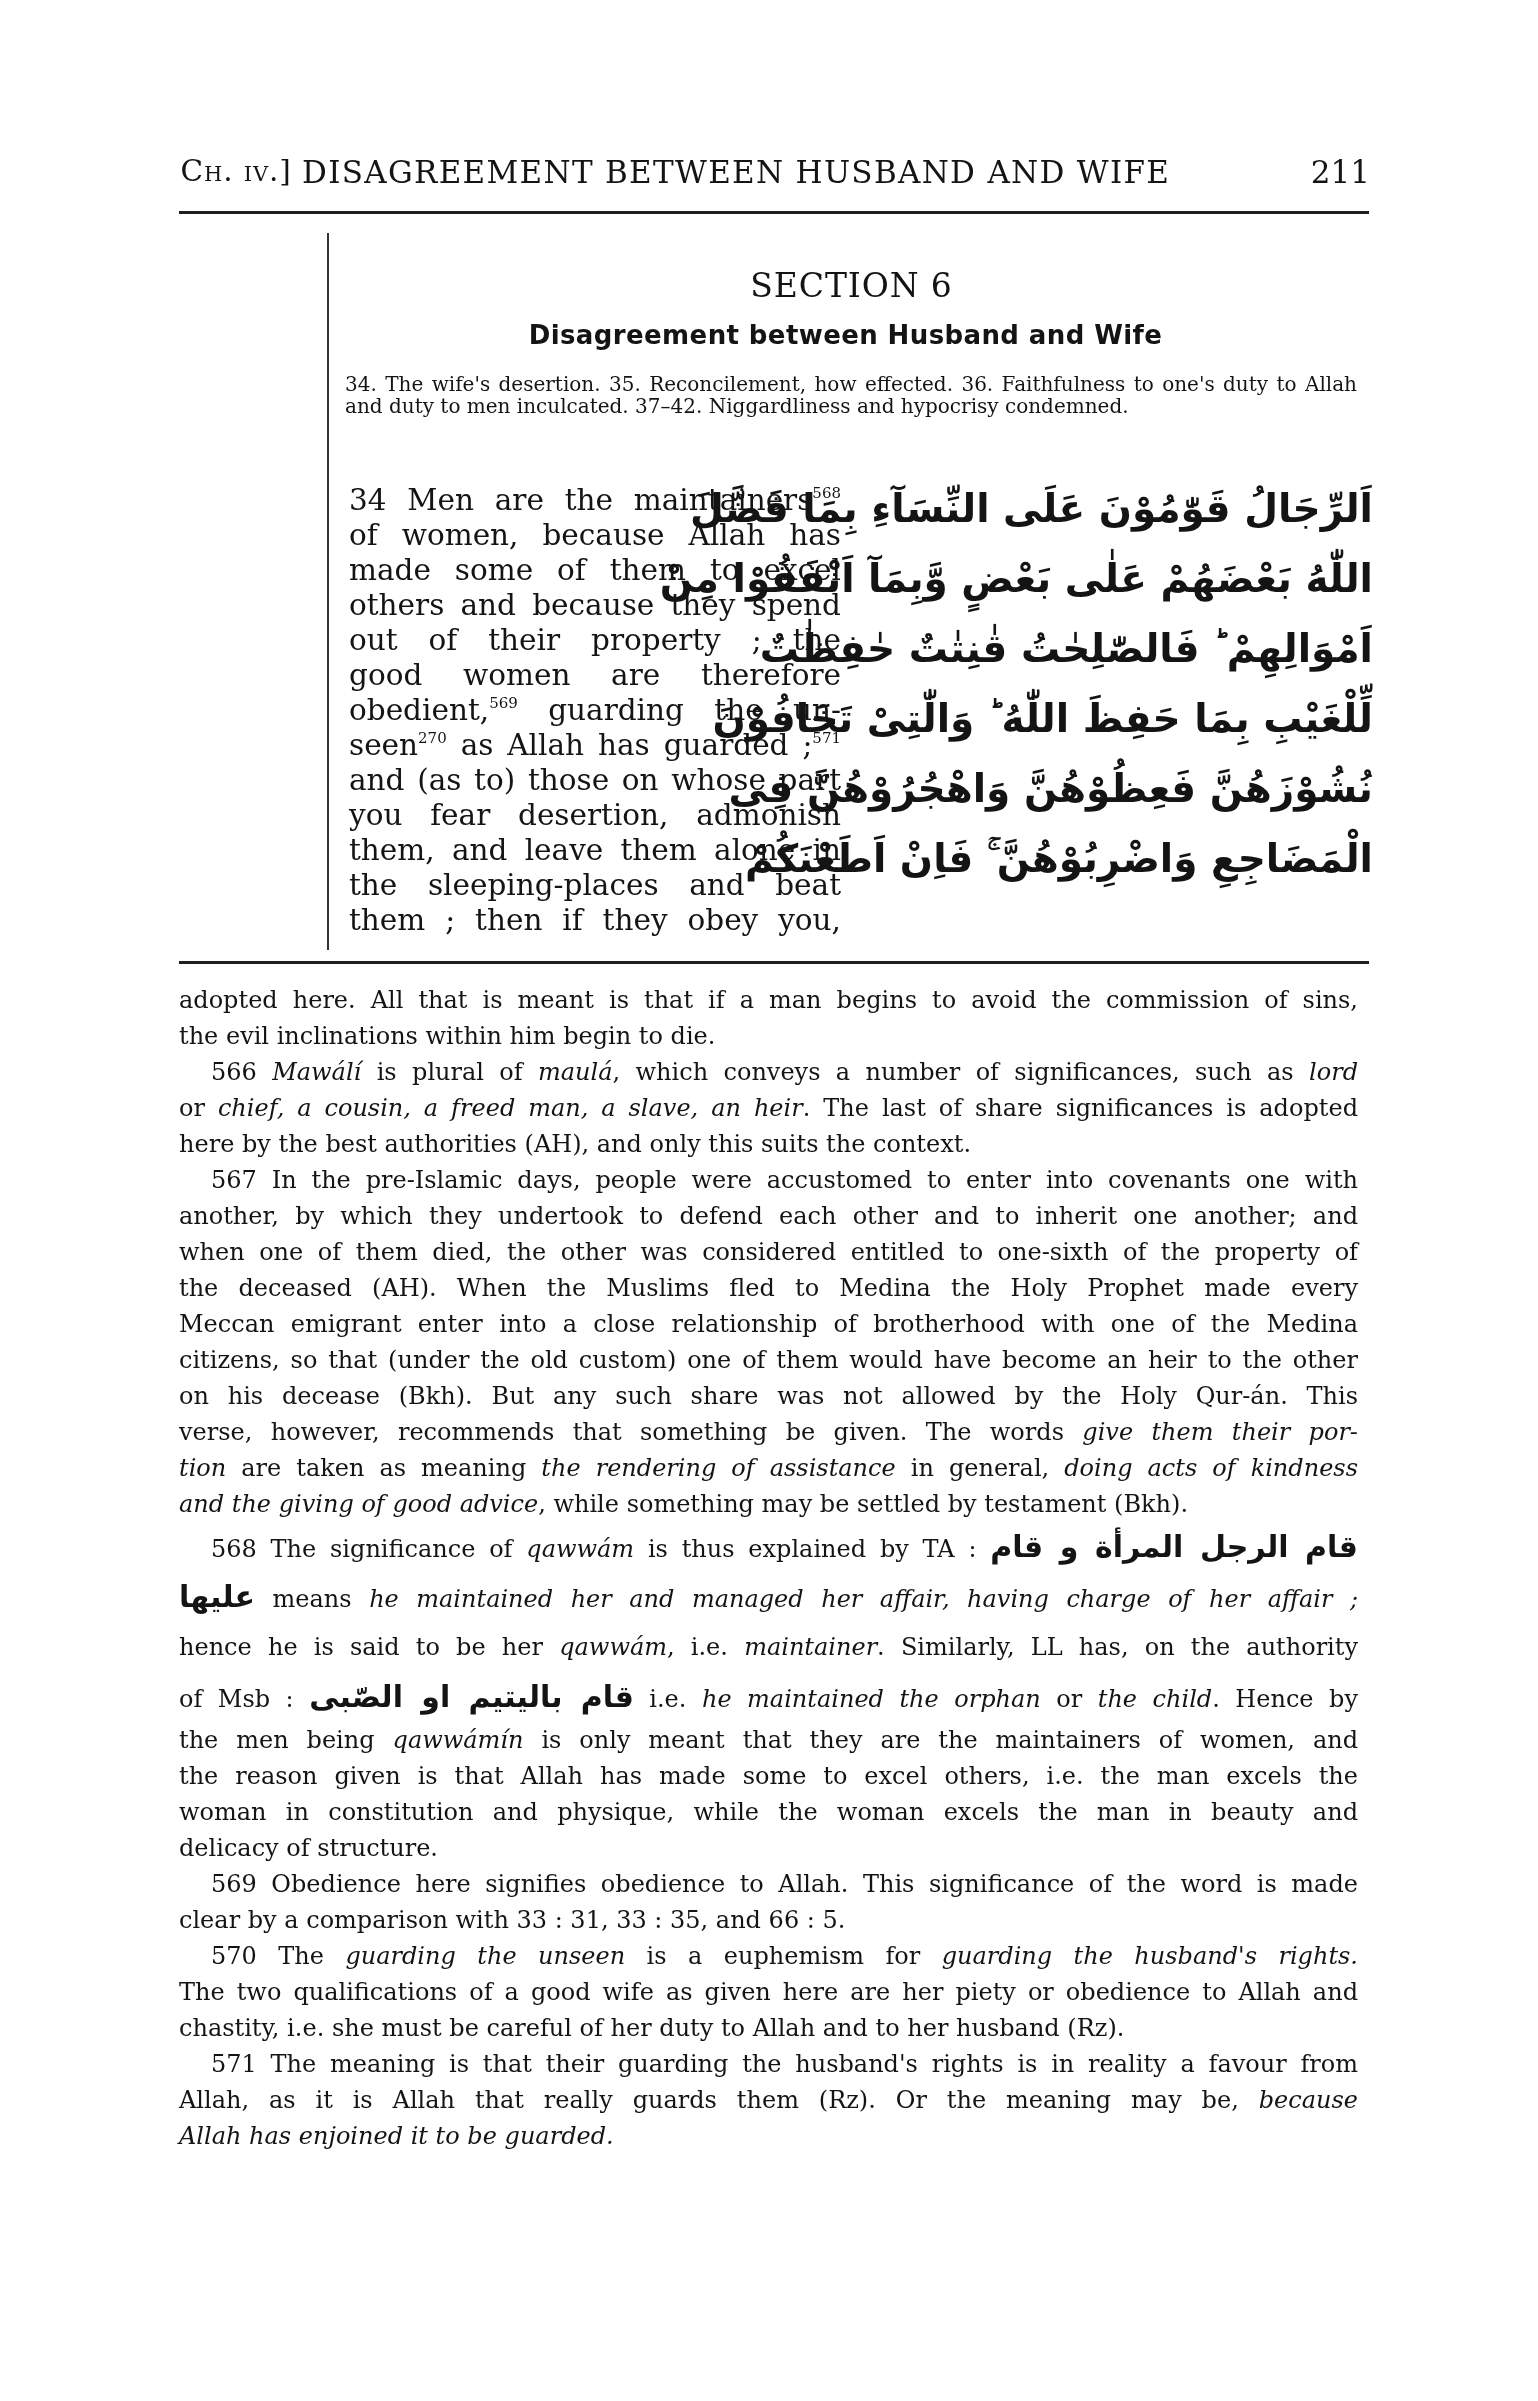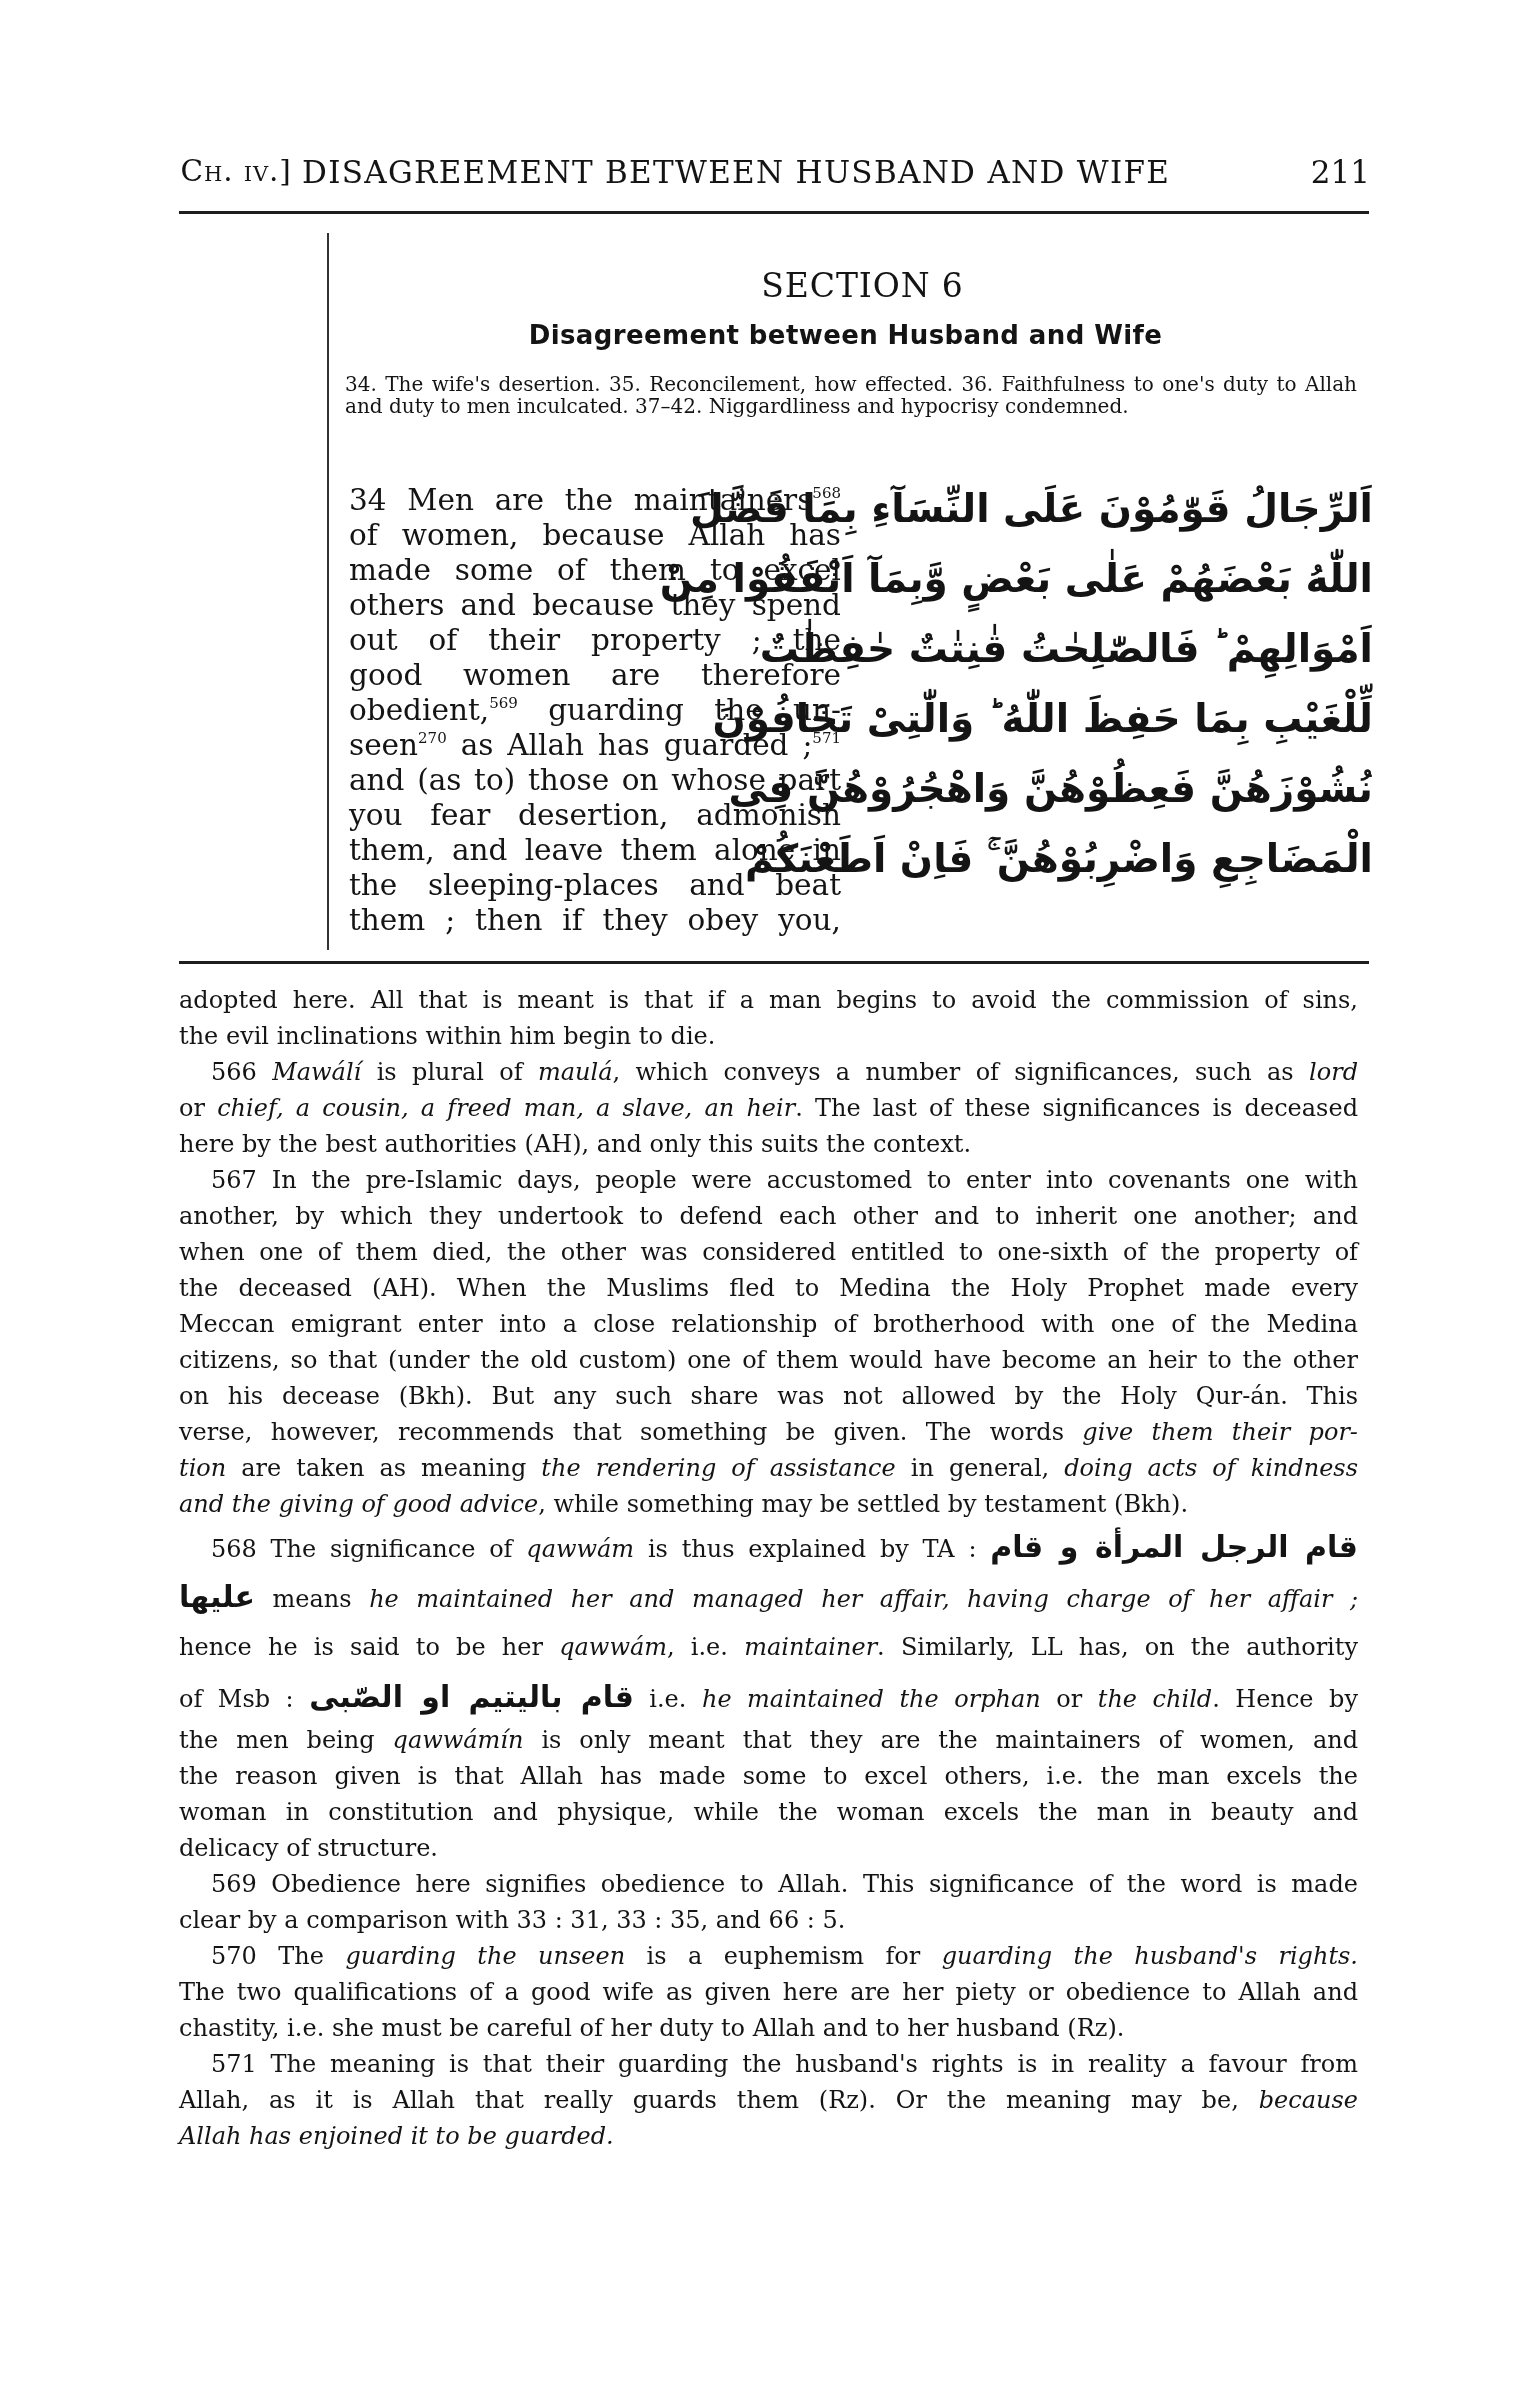--- a/index.html
+++ b/index.html
@@ -12,21 +12,21 @@
 
   
   #running-header { left: 168px; top: 143px; width: 1202px; height: 54px; }
   #running-header .chapter { position: absolute; left: 12.5px; top: 10.7px; font-size: 29.5px; letter-spacing: 0.9px; font-variant: small-caps; }
   #running-header .title { position: absolute; left: 134px; top: 10.7px; font-size: 31px; letter-spacing: 1.3px; white-space: nowrap; }
   #running-header .page-num { position: absolute; right: 0; top: 10.7px; font-size: 31px; }
   #header-rule { left: 179px; top: 211px; width: 1190px; height: 2.7px; background: #1e1e1e; }
 
   
   #left-rule { left: 327px; top: 233px; width: 1.8px; height: 717px; background: #333; }
-  #section-title { left: 344px; top: 266px; width: 1037px; text-align: center; font-size: 33px; letter-spacing: 0.9px; }
+  #section-title { left: 333px; top: 266px; width: 1037px; text-align: center; font-size: 33px; letter-spacing: 0.9px; }
   #section-subtitle { left: 327px; top: 320px; width: 1037px; text-align: center; font-size: 26px; font-weight: bold; font-family: "DejaVu Sans", "Liberation Sans", sans-serif; letter-spacing: 0.4px; }
   #summary { left: 345px; top: 374px; width: 1012px; font-size: 20px; line-height: 21.5px; text-align: justify; }
 
   
   #verse-en { left: 349px; top: 483px; width: 492px; font-size: 29.5px; line-height: 35px; text-align: justify; }
   #verse-en .line { display: block; text-align: justify; text-align-last: justify; height: 35px; white-space: nowrap; }
   #verse-en .line.last { text-align-last: justify; }
   sup.fn { font-size: 15px; vertical-align: 11.6px; line-height: 0; }
 
   
@@ -82,21 +82,21 @@
     <span class="aline">نُشُوْزَهُنَّ فَعِظُوْهُنَّ وَاهْجُرُوْهُنَّ فِى</span>
     <span class="aline">الْمَضَاجِعِ وَاضْرِبُوْهُنَّ ۚ فَاِنْ اَطَعْنَكُمْ</span>
   </div>
 
 <div id="lower-rule" class="abs"></div>
 
 <div id="footnotes" class="abs">
     <span class="fn-line "><span>adopted here.  All that is meant is that if a man begins to avoid the commission of sins,</span></span>
     <span class="fn-line end"><span>the evil inclinations within him begin to die.</span></span>
     <span class="fn-line indent"><span>566 </span><em>Mawálí</em><span> is plural of </span><em>maulá</em><span>, which conveys a number of significances, such as </span><em>lord</em></span>
-    <span class="fn-line "><span>or </span><em>chief, a cousin, a freed man, a slave, an heir</em><span>.  The last of these significances is deceased</span></span>
+    <span class="fn-line "><span>or </span><em>chief, a cousin, a freed man, a slave, an heir</em><span>.  The last of share significances is adopted</span></span>
     <span class="fn-line end"><span>here by the best authorities (AH), and only this suits the context.</span></span>
     <span class="fn-line indent"><span>567 In the pre-Islamic days, people were accustomed to enter into covenants one with</span></span>
     <span class="fn-line "><span>another, by which they undertook to defend each other and to inherit one another; and</span></span>
     <span class="fn-line "><span>when one of them died, the other was considered entitled to one-sixth of the property of</span></span>
     <span class="fn-line "><span>the deceased (AH).  When the Muslims fled to Medina the Holy Prophet made every</span></span>
     <span class="fn-line "><span>Meccan emigrant enter into a close relationship of brotherhood with one of the Medina</span></span>
     <span class="fn-line "><span>citizens, so that (under the old custom) one of them would have become an heir to the other</span></span>
     <span class="fn-line "><span>on his decease (Bkh).  But any such share was not allowed by the Holy Qur-án.  This</span></span>
     <span class="fn-line "><span>verse, however, recommends that something be given.  The words </span><em>give them their por-</em></span>
     <span class="fn-line "><em>tion</em><span> are taken as meaning </span><em>the rendering of assistance</em><span> in general, </span><em>doing acts of kindness</em></span>

